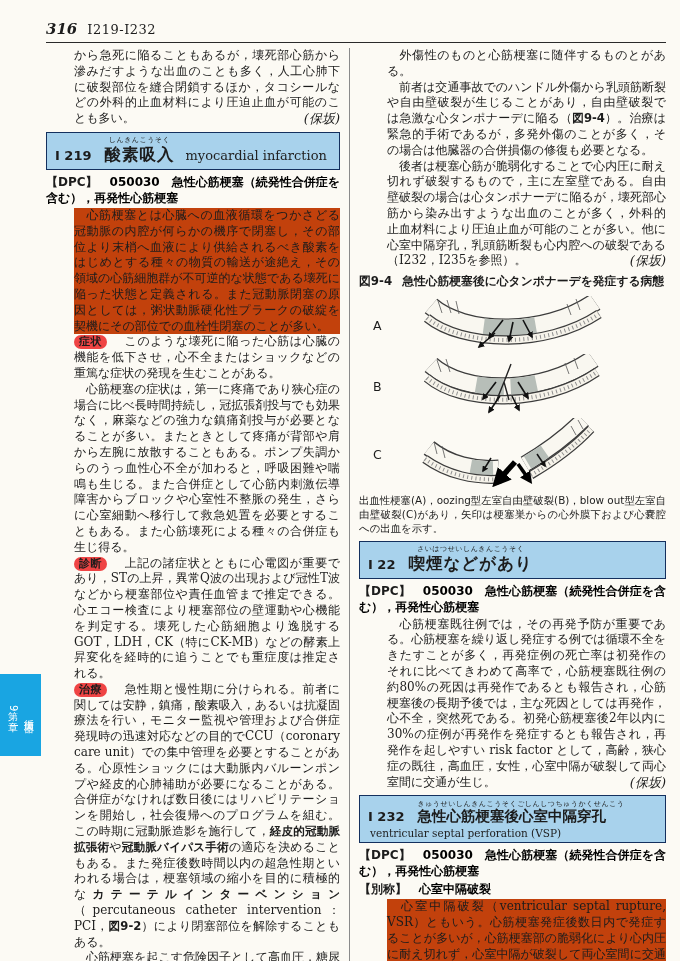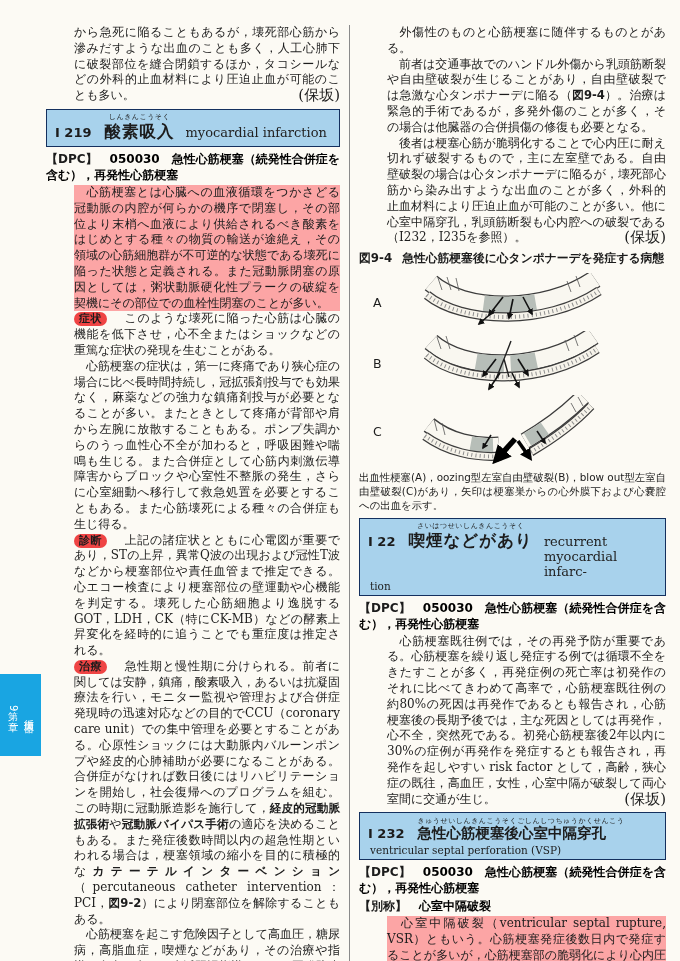--- a/index.html
+++ b/index.html
@@ -21,22 +21,22 @@
   .pagerange { font-size:13px; letter-spacing:.5px; }
 
   
   .cols { display:flex; margin-top:5px; align-items:stretch; }
   .col-left  { width:303px; padding-right:9px; }
   .divider   { width:1px; background:#8a8a8a; }
   .col-right { flex:1; padding-left:9px; }
 
   .bt { font-size:12px; line-height:15.8px; text-align:justify;margin-left:28px; }
   .bt + .bt { margin-top:0; }
-  .credit { float:right; font-size:15px; padding-left:6px; }
-  .hl { background:#fca5a5; }
+  .credit { float:right; font-size:13px; padding-left:6px;font-style:italic; }
+  .hl { background:#c2410c; }
 
   
   .hbox { border:1.6px solid #14305e; background:#a8d2ec;
     padding:11px 8px 3px 8px; margin:5px 0 4px 0; }
   .hbox-row { display:flex; align-items:baseline; }
   .hbox .code { font-family:"DejaVu Sans","Liberation Sans",sans-serif;
     font-weight:bold; font-size:13px; margin-right:13px; white-space:nowrap; }
   .jt { position:relative; font-family:"DejaVu Sans","Liberation Sans",sans-serif;
     font-weight:bold; font-size:16.5px; letter-spacing:1px; white-space:nowrap; }
   .jt.small { font-size:14.5px; letter-spacing:0; }
@@ -90,20 +90,24 @@
       <path d="M0,0 L10,5 L0,10 z" fill="#111"></path>
     </marker>
     <marker id="ahB" viewBox="0 0 10 10" refX="7" refY="5" markerWidth="3.4" markerHeight="3.4" orient="auto">
       <path d="M0,0 L10,5 L0,10 z" fill="#000"></path>
     </marker>
   </defs>
 </svg>
 
 <div class="page-inner">
 
+  <div class="pagehead">
+    <span class="pagenum">316</span>
+    <span class="pagerange">I219-I232</span>
+  </div>
 
   <div class="cols">
 
     <div class="col-left">
 
       <p class="bt"><span>から急死に陥ることもあるが，壊死部心筋から滲みだすような出血のことも多く，人工心肺下に破裂部位を縫合閉鎖するほか，タコシールなどの外科的止血材料により圧迫止血が可能のことも多い。</span><span class="credit">(保坂)</span></p>
 
       <div class="hbox">
         <div class="hbox-row">
           <span class="code">I 219</span>
@@ -206,23 +210,21 @@
           </svg>
         </div>
       </div>
 
       <p class="figcap">出血性梗塞(A)，oozing型左室自由壁破裂(B)，blow out型左室自由壁破裂(C)があり，矢印は梗塞巣からの心外膜下および心嚢腔への出血を示す。</p>
 
       <div class="hbox">
         <div class="hbox-row">
           <span class="code">I 22</span>
           <span class="jt"><span class="furi">さいはつせいしんきんこうそく</span><span>喫煙などがあり</span></span>
-          <span class="eng">recurrent myocardial infarc-</span>
-        </div>
-        <div class="eng2">tion</div>
+        </div>
       </div>
 
       <p class="dpc"><span>【DPC】</span>　<span class="blue">050030</span>　<span class="blue">急性心筋梗塞（続発性合併症を含む），再発性心筋梗塞</span></p>
 
       <p class="bt"><span>　心筋梗塞既往例では，その再発予防が重要である。心筋梗塞を繰り返し発症する例では循環不全をきたすことが多く，再発症例の死亡率は初発作のそれに比べてきわめて高率で，心筋梗塞既往例の約80%の死因は再発作であるとも報告され，心筋梗塞後の長期予後では，主な死因としては再発作，心不全，突然死である。初発心筋梗塞後2年以内に30%の症例が再発作を発症するとも報告され，再発作を起しやすい risk factor として，高齢，狭心症の既往，高血圧，女性，心室中隔が破裂して両心室間に交通が生じ。</span><span class="credit">(保坂)</span></p>
 
       <div class="hbox">
         <div class="hbox-row">
           <span class="code">I 232</span>
           <span class="jt small"><span class="furi">きゅうせいしんきんこうそくごしんしつちゅうかくせんこう</span><span>急性心筋梗塞後心室中隔穿孔</span></span>

